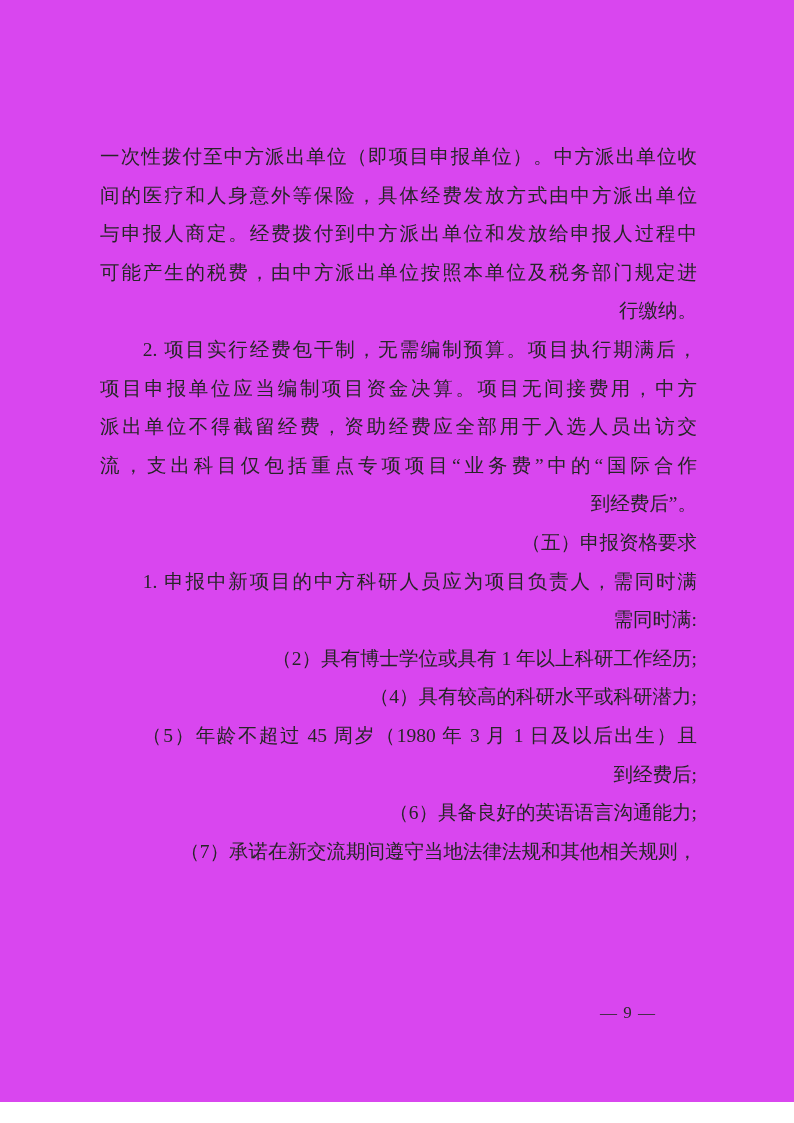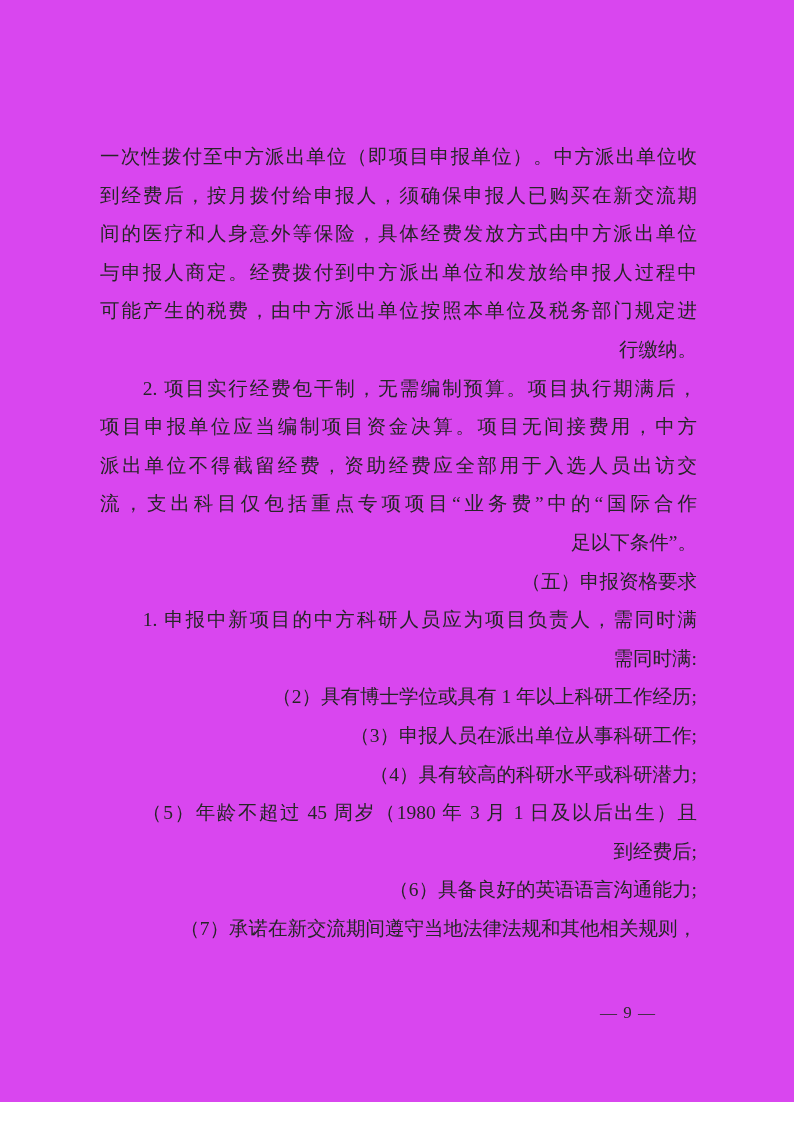--- a/index.html
+++ b/index.html
@@ -50,45 +50,43 @@
 </style>
 </head>
 <body>
 
 <div class="page">
 
   <div class="text-block">
 
     <section>
       <div class="line j">一次性拨付至中方派出单位（即项目申报单位）。中方派出单位收</div>
-      <div class="line j">到经费后，按月拨付给申报人，须确保申报人已购买在新交流期</div>
       <div class="line j">间的医疗和人身意外等保险，具体经费发放方式由中方派出单位</div>
       <div class="line j">与申报人商定。经费拨付到中方派出单位和发放给申报人过程中</div>
       <div class="line j">可能产生的税费，由中方派出单位按照本单位及税务部门规定进</div>
       <div class="line">行缴纳。</div>
     </section>
 
     <section>
       <div class="line j">　　2. 项目实行经费包干制，无需编制预算。项目执行期满后，</div>
       <div class="line j">项目申报单位应当编制项目资金决算。项目无间接费用，中方</div>
       <div class="line j">派出单位不得截留经费，资助经费应全部用于入选人员出访交</div>
       <div class="line j">流，支出科目仅包括重点专项项目“业务费”中的“国际合作</div>
-      <div class="line">足以下条件”。</div>
+      <div class="line">到经费后”。</div>
     </section>
 
     <div class="line">　　（五）申报资格要求</div>
 
     <section>
       <div class="line j">　　1. 申报中新项目的中方科研人员应为项目负责人，需同时满</div>
       <div class="line">需同时满:</div>
     </section>
 
     <section>
       <div class="line">　　（2）具有博士学位或具有 1 年以上科研工作经历;</div>
-      <div class="line">　　（3）申报人员在派出单位从事科研工作;</div>
       <div class="line">　　（4）具有较高的科研水平或科研潜力;</div>
       <div class="line j">　　（5）年龄不超过 45 周岁（1980 年 3 月 1 日及以后出生）且</div>
       <div class="line">到经费后;</div>
       <div class="line">　　（6）具备良好的英语语言沟通能力;</div>
       <div class="line">　　（7）承诺在新交流期间遵守当地法律法规和其他相关规则，</div>
     </section>
 
   </div>
 
   <div class="page-number">— 9 —</div>

